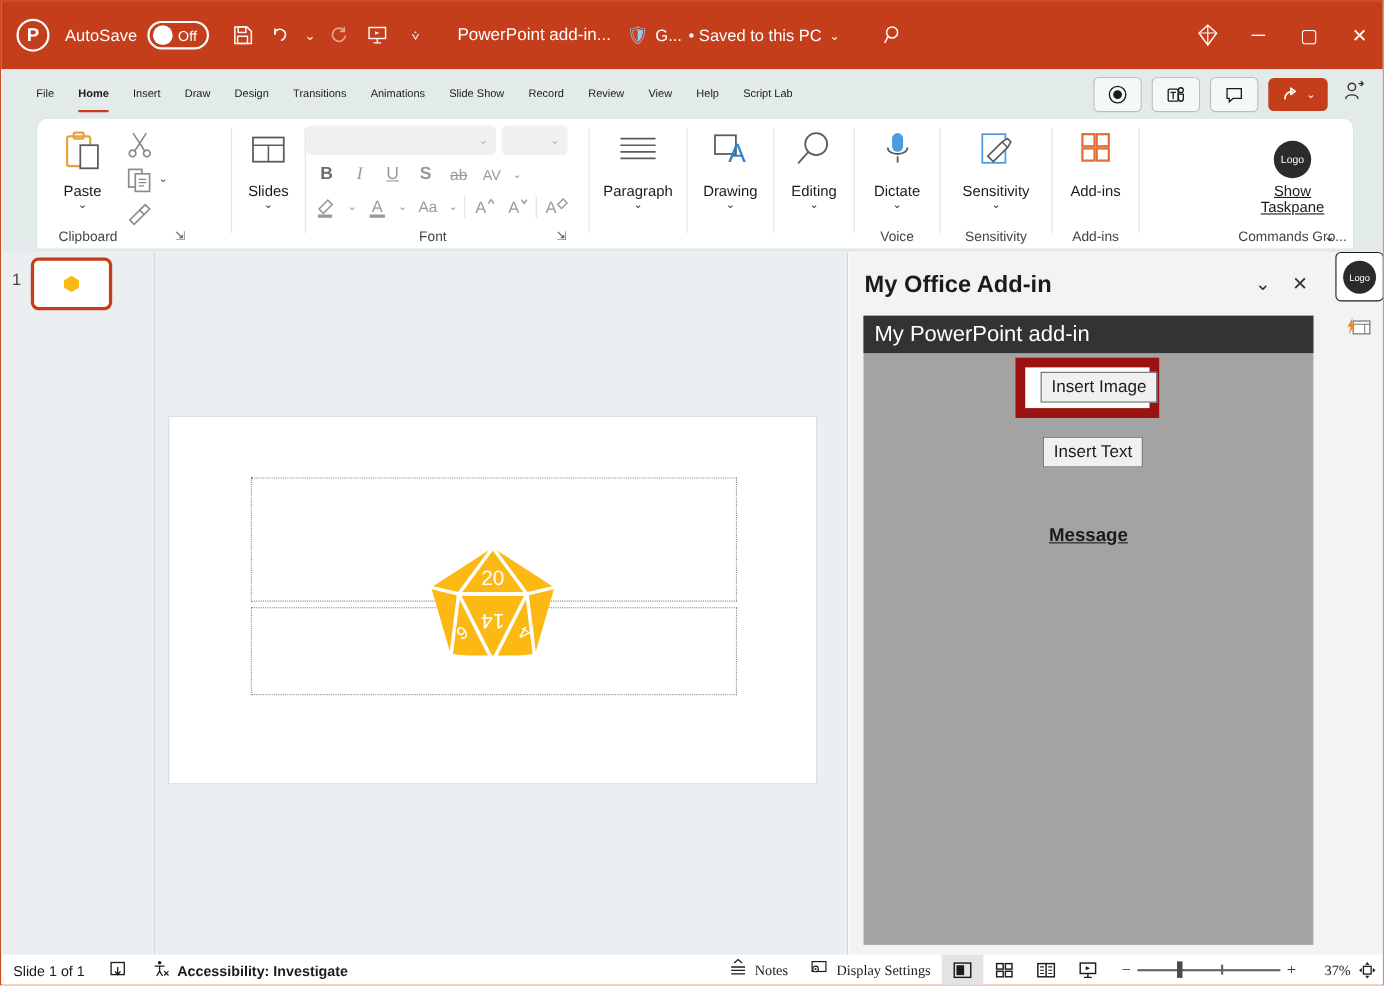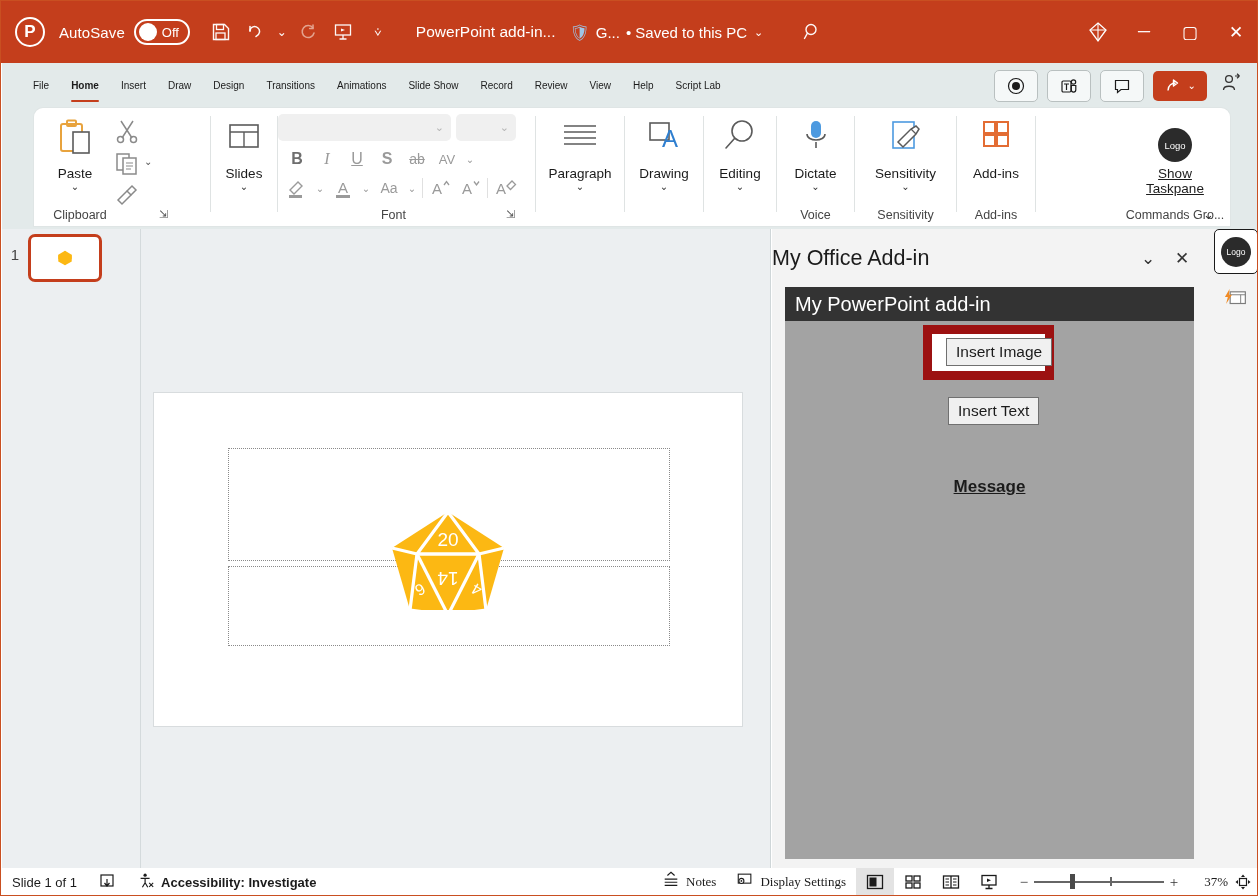--- a/index.html
+++ b/index.html
@@ -81,30 +81,30 @@
      border-right:1px solid #d4dadc;box-sizing:border-box;}
   .thumb-row{position:absolute;left:0;top:5px;width:139px;display:flex;align-items:flex-start;}
   .thumb-num{width:26px;text-align:center;font-size:15px;color:#444;padding-top:12px;}
   .thumb{width:74px;height:48px;background:#fff;border:3px solid #c43e1c;border-radius:7px;
      display:flex;align-items:center;justify-content:center;box-sizing:border-box;}
 
   
   .canvas{position:absolute;left:140px;top:228px;width:630px;height:639px;background:#eceff1;
      border-right:1px solid #cfd6d8;box-sizing:border-box;}
   .slide{position:absolute;left:13px;top:150px;width:588px;height:333px;background:#fff;
-     box-shadow:0 0 0 1px #d8dcde;margin-top:14px;}
+     box-shadow:0 0 0 1px #d8dcde;}
   .ph{position:absolute;border:1px dotted #8a8a8a;box-sizing:border-box;}
   .ph-title{left:74px;top:55px;width:442px;height:113px;}
   .ph-sub{left:74px;top:173px;width:442px;height:80px;}
   .dicewrap{position:absolute;left:233px;top:117px;width:122px;height:115px;}
 
   
   .taskpane{position:absolute;left:771px;top:228px;width:435px;height:639px;background:#f3f3f3;}
   .tp-head{position:absolute;left:0;top:0;width:435px;height:58px;display:flex;align-items:center;}
-  .tp-title{font-size:21.5px;color:#1b1b1b;}
+  .tp-title{font-size:21.5px;color:#1b1b1b;margin-left:14px;font-weight:bold;}
   .tp-ctrls{margin-left:auto;display:flex;align-items:center;gap:12px;padding-right:14px;}
   .tp-ctrl{font-size:17px;color:#333;width:22px;height:22px;display:flex;align-items:center;justify-content:center;}
   .tp-body{position:absolute;left:13px;top:58px;width:409px;height:572px;background:#a3a3a3;}
   .addin-head{height:34px;background:#333333;color:#fff;display:flex;align-items:center;
      padding-left:10px;font-size:20px;font-weight:300;box-sizing:border-box;}
   .hi-box{position:absolute;left:138px;top:38px;width:131px;height:55px;
      background:#ffffff;border:9px solid #9c1111;box-sizing:border-box;}
   .btn{background:#f0f0f0;border:1px solid #707070;font-size:15.5px;color:#1b1b1b;
      padding:4px 9px;font-family:"Liberation Sans",sans-serif;line-height:18px;}
   .btn-ins-img{position:absolute;left:161px;top:51px;}

